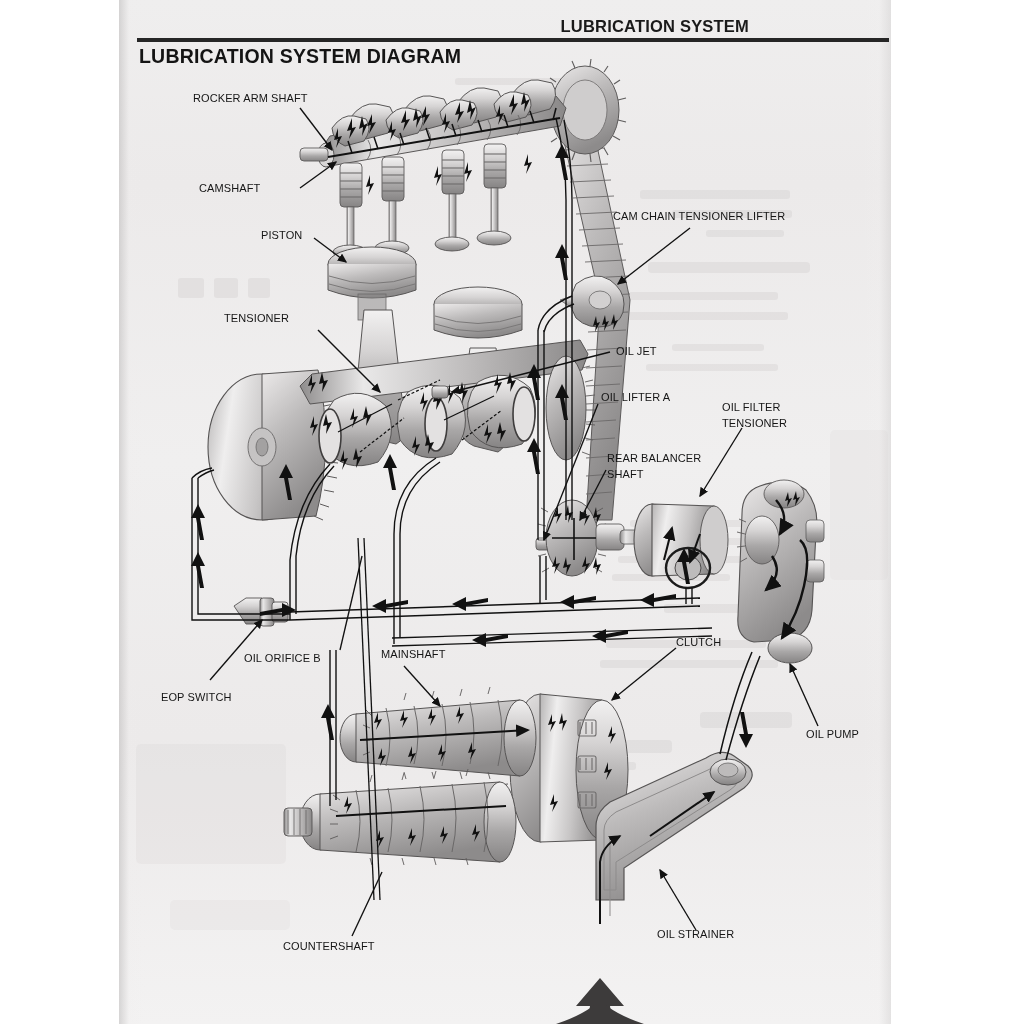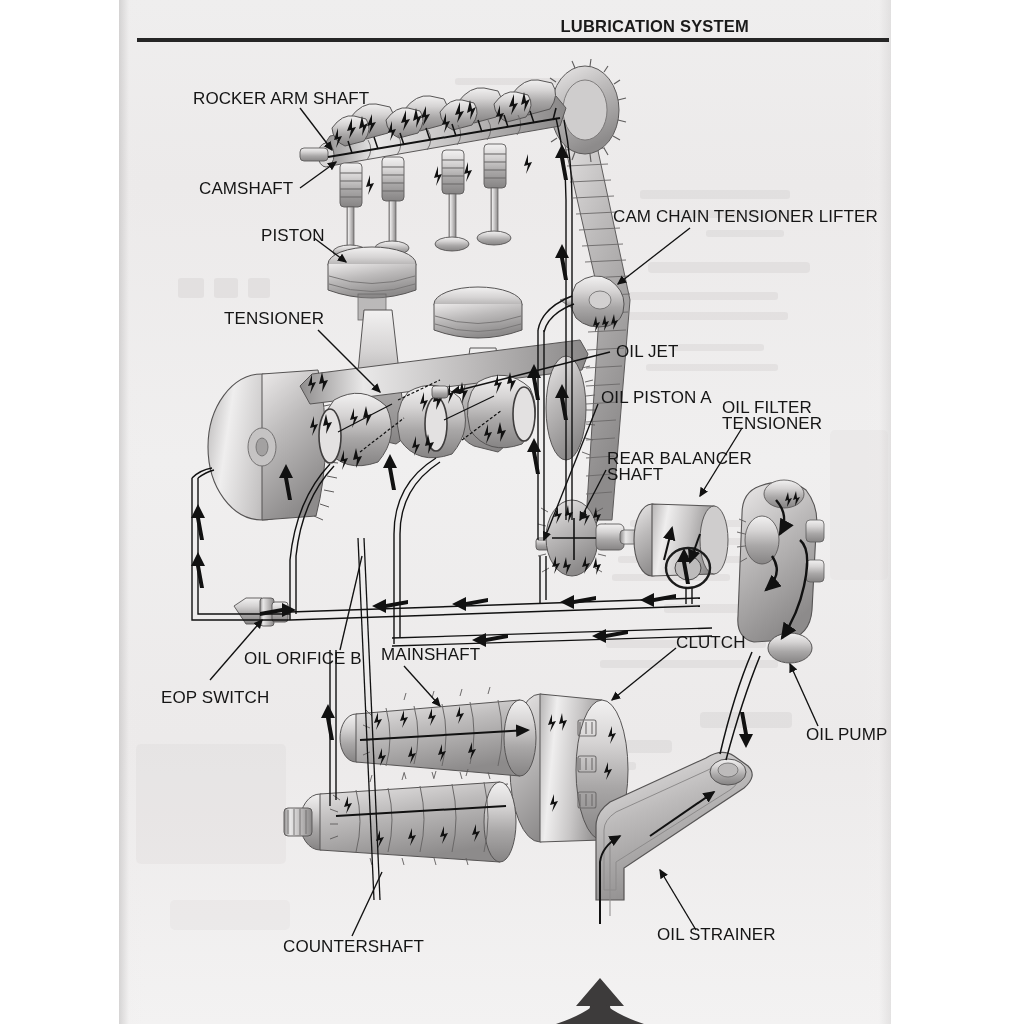--- a/index.html
+++ b/index.html
@@ -60,21 +60,21 @@
     font-size: 19.5px;
     font-weight: bold;
     letter-spacing: 0.2px;
     color: #141414;
     white-space: nowrap;
   }
 
   
   .lbl {
     position: absolute;
-    font-size: 17px;
+    font-size: 11px;
     font-weight: 500;
     color: #151515;
     white-space: pre;
     line-height: 13.4px;
     letter-spacing: 0.1px;
   }
 
   
   .art {
     position: absolute;
@@ -709,28 +709,29 @@
       <path class="leader" d="M404,666 L440,706" marker-end="url(#ah)"></path>
       <path class="leader" d="M676,648 L612,700" marker-end="url(#ah)"></path>
       <path class="leader" d="M818,726 L790,664" marker-end="url(#ah)"></path>
       <path class="leader" d="M352,936 L382,872"></path>
       <path class="leader" d="M696,930 L660,870" marker-end="url(#ah)"></path>
     </g>
   </svg>
 
   <div class="hdr-title">LUBRICATION SYSTEM</div>
   <div class="hdr-rule"></div>
+  <div class="diagram-title">LUBRICATION SYSTEM DIAGRAM</div>
 
   <div class="lbl" style="left:193px; top:92px;">ROCKER ARM SHAFT</div>
   <div class="lbl" style="left:199px; top:182px;">CAMSHAFT</div>
   <div class="lbl" style="left:261px; top:229px;">PISTON</div>
   <div class="lbl" style="left:224px; top:312px;">TENSIONER</div>
   <div class="lbl" style="left:613px; top:210px;">CAM CHAIN TENSIONER LIFTER</div>
   <div class="lbl" style="left:616px; top:345px;">OIL JET</div>
-  <div class="lbl" style="left:601px; top:391px;">OIL PISTON A</div>
+  <div class="lbl" style="left:601px; top:391px;">OIL LIFTER A</div>
   <div class="lbl" style="left:722px; top:401px;">OIL FILTER</div>
   <div class="lbl" style="left:722px; top:417px;">TENSIONER</div>
   <div class="lbl" style="left:607px; top:452px;">REAR BALANCER</div>
   <div class="lbl" style="left:607px; top:468px;">SHAFT</div>
   <div class="lbl" style="left:244px; top:652px;text-align:right;">OIL ORIFICE B</div>
   <div class="lbl" style="left:161px; top:691px;">EOP SWITCH</div>
   <div class="lbl" style="left:381px; top:648px;">MAINSHAFT</div>
   <div class="lbl" style="left:676px; top:636px;">CLUTCH</div>
   <div class="lbl" style="left:806px; top:728px;">OIL PUMP</div>
   <div class="lbl" style="left:283px; top:940px;">COUNTERSHAFT</div>

